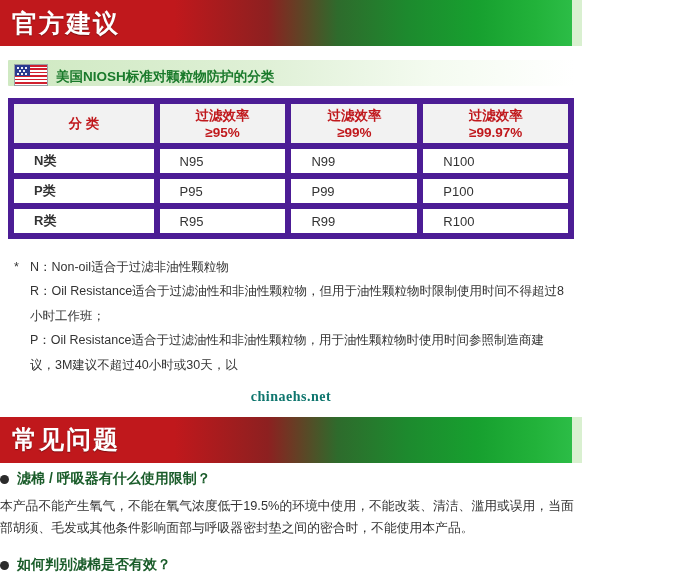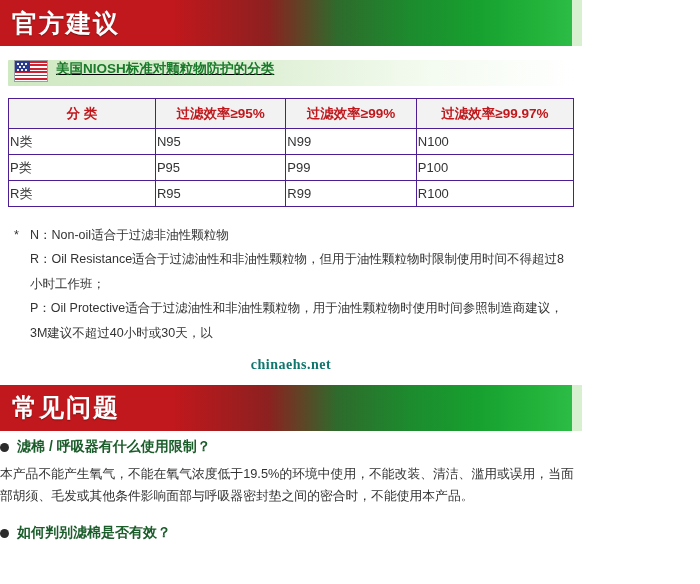--- a/index.html
+++ b/index.html
@@ -41,24 +41,23 @@
     right: 0; top: 0; bottom: 0;
     width: 10px;
     background: #d9f0d0;
   }
 
   
   .subtitle-bar {
     margin: 14px 8px 12px 8px;
     height: 26px;
     display: flex;
-    align-items: flex-start;
+    align-items: flex-end;
     background: linear-gradient(to right, #cfe9c2 0%, #dff0d6 45%, #f4fbf0 75%, #ffffff 100%);
     border-radius: 1px;
-    text-decoration: underline;
   }
   .flag {
     width: 34px; height: 22px;
     margin-left: 6px; margin-right: 8px;
     position: relative;
     border: 1px solid #9aa0a6;
     background: #ffffff;
     overflow: hidden;
     flex: none;
   }
@@ -95,34 +94,34 @@
   }
 
   
   .table-wrap { margin: 0 8px; }
   table.niosh {
     width: 100%;
     border-collapse: collapse;
     background: #ffffff;
   }
   table.niosh th, table.niosh td {
-    border: 1px solid #4c1d95;
+    border: 6px solid #4c1d95;
     font-size: 13px;
     color: #333333;
     height: 26px;
-    padding: 3px 1px;
+    padding: 3px 20px;
   }
   table.niosh th {
     background: #f2f2f2;
     color: #c0181c;
     font-weight: bold;
     font-size: 13.5px;
     height: 30px;
   }
-  table.niosh td.first-col { width: 26%; }
+  table.niosh td.first-col { width: 26%; font-weight: bold; }
   table.niosh th.first-col { width: 26%; }
 
   
   .notes {
     margin: 16px 14px 0 14px;
     font-size: 12.5px;
     color: #333333;
     line-height: 1.95;
   }
   .note-line { display: flex; }
@@ -219,21 +218,21 @@
 
   <div class="notes">
     <div class="note-line">
       <div class="note-mark">*</div>
       <div class="note-body">N：Non-oil适合于过滤非油性颗粒物</div>
     </div>
     <div class="note-line note-indent">
       <div class="note-body">R：Oil Resistance适合于过滤油性和非油性颗粒物，但用于油性颗粒物时限制使用时间不得超过8小时工作班；</div>
     </div>
     <div class="note-line note-indent">
-      <div class="note-body">P：Oil Protective适合于过滤油性和非油性颗粒物，用于油性颗粒物时使用时间参照制造商建议，3M建议不超过40小时或30天，以</div>
+      <div class="note-body">P：Oil Resistance适合于过滤油性和非油性颗粒物，用于油性颗粒物时使用时间参照制造商建议，3M建议不超过40小时或30天，以</div>
     </div>
   </div>
 
   <div class="watermark">chinaehs.net</div>
 
   <div class="banner" style="margin-top:12px">
     <div class="banner-title">常见问题</div>
     <div class="banner-accent"></div>
   </div>
 

